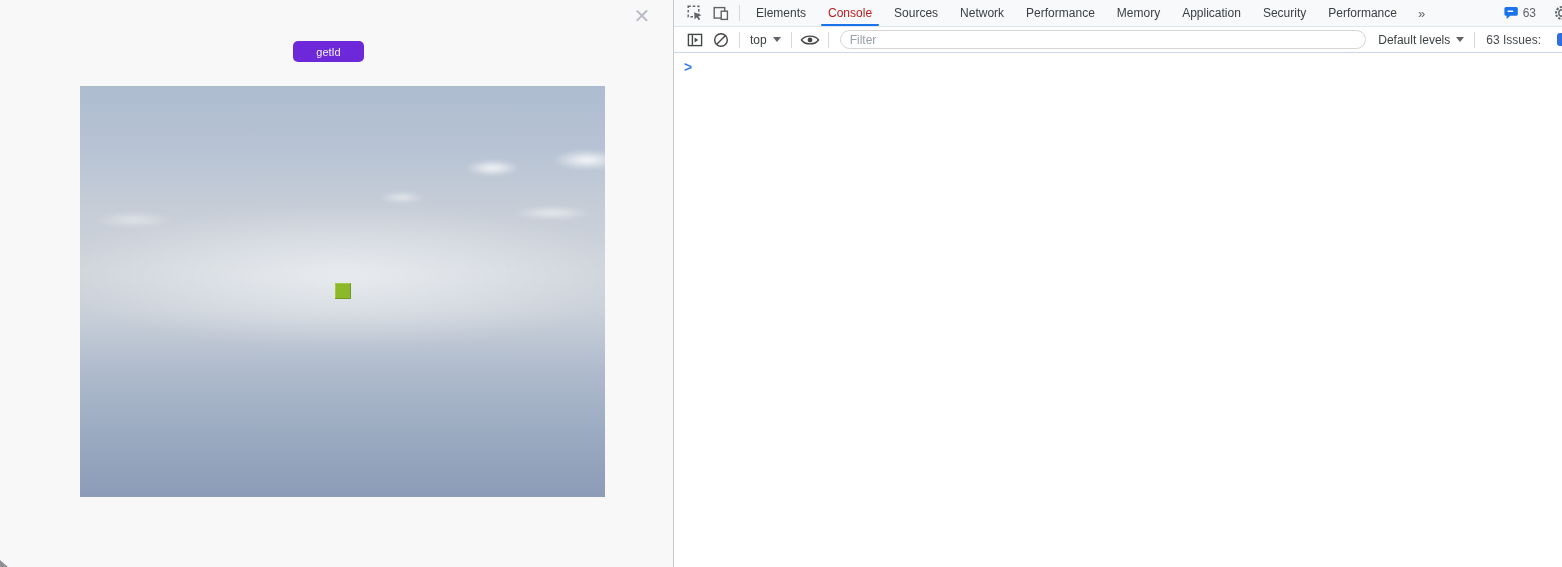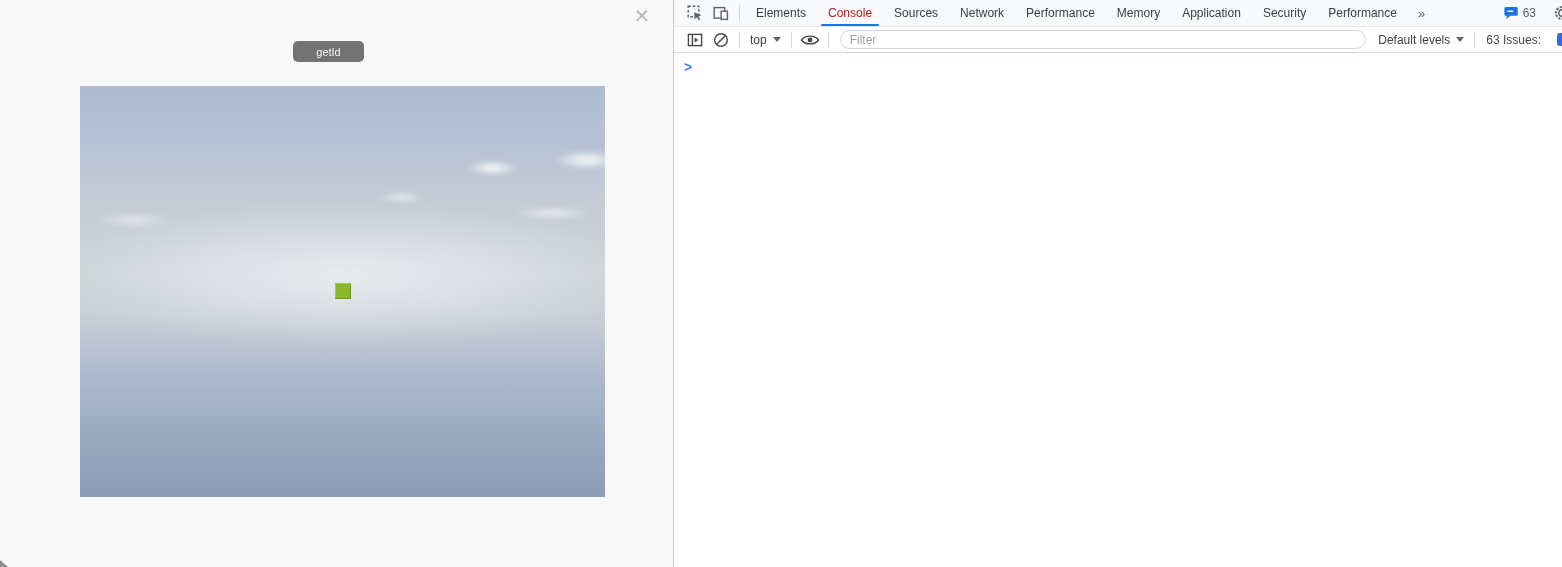--- a/index.html
+++ b/index.html
@@ -20,21 +20,21 @@
   }
   .close-x {
     position: absolute; left: 630px; top: 4px;
     font-size: 20px; color: #b7bbc7; font-weight: 400;
     width: 24px; height: 24px; line-height: 24px; text-align: center;
     cursor: pointer; user-select: none;
   }
   .getid-btn {
     position: absolute; left: 293px; top: 41px;
     width: 71px; height: 21px;
-    background: #737373;
+    background: #6d28d9;
     border: none; border-radius: 5px;
     color: #f2f3f4; font-size: 11px; font-family: "Liberation Sans", sans-serif;
     cursor: pointer;
   }
   .scene-canvas {
     position: absolute; left: 80px; top: 86px;
     width: 525px; height: 411px;
     background: linear-gradient(180deg,
       #aebcd0 0%, #b7c3d4 15%, #c6cdd7 30%, #ced4db 45%,
       #c9d0d9 55%, #aebacc 70%, #9aaac0 85%, #8c9cb8 100%);

